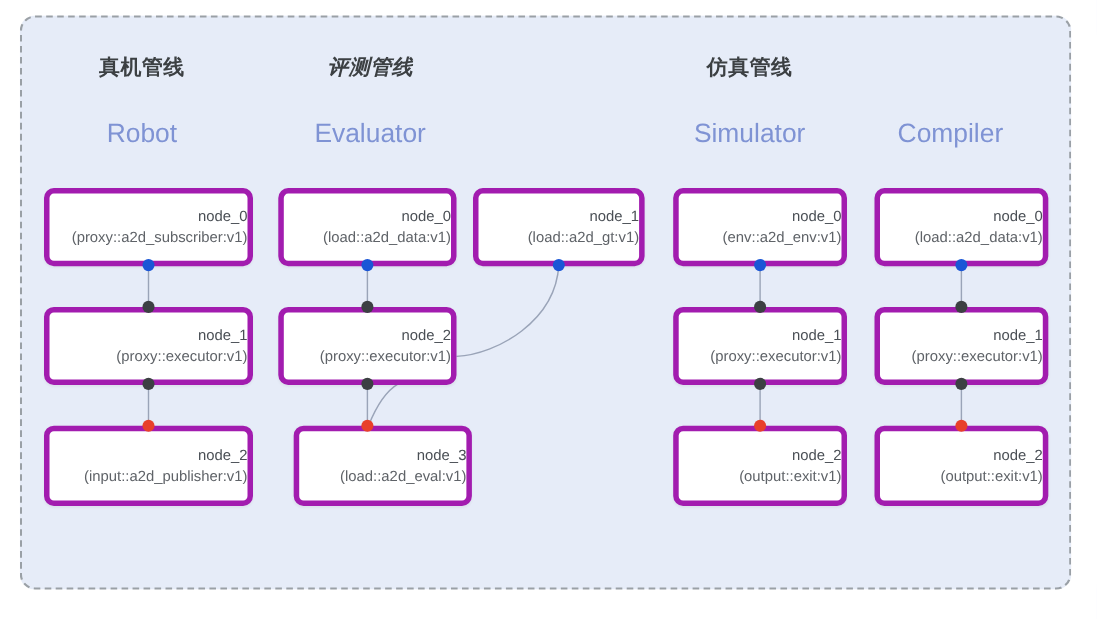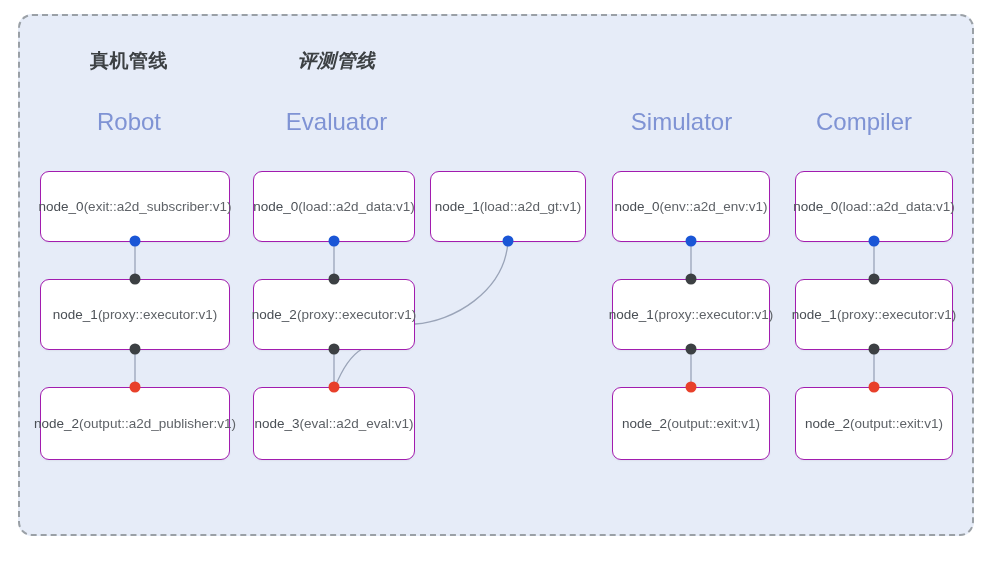--- a/index.html
+++ b/index.html
@@ -56,25 +56,25 @@
     text-align: center;
     font-size: 24px;
     color: #7f93d4;
     white-space: nowrap;
   }
   
   .node {
     position: absolute;
     box-sizing: border-box;
     background: #ffffff;
-    border: 1px solid #a21caf;
+    border: 5px solid #a21caf;
     border-radius: 9px;
     display: flex;
-    flex-direction: row;
-    align-items: center;
+    flex-direction: column;
+    align-items: flex-end;
     justify-content: center;
     box-shadow: 0 1px 2px rgba(60,64,67,0.06);
   }
   .node-title {
     font-size: 13.5px;
     color: #4a4f55;
     line-height: 19px;
     white-space: nowrap;
   }
   .node-sub {
@@ -118,20 +118,21 @@
     <div class="col-title">真机管线</div>
     <div class="col-subtitle">Robot</div>
   </div>
 
   <div class="column" style="left:254px; width:335px; height:522px;">
     <div class="col-title" style="left:-85px; width:335px;font-style:italic;">评测管线</div>
     <div class="col-subtitle" style="left:-85px; width:335px;">Evaluator</div>
   </div>
 
   <div class="column" style="left:589px; width:185px; height:522px;">
+    <div class="col-title">仿真管线</div>
     <div class="col-subtitle">Simulator</div>
   </div>
 
   <div class="column" style="left:774px; width:180px; height:522px;">
     <div class="col-subtitle">Compiler</div>
   </div>
 
   <svg id="edges">
 
     <line class="edge-line" x1="135" y1="241" x2="135" y2="279"></line>
@@ -144,46 +145,46 @@
 
     <line class="edge-line" x1="691" y1="241" x2="691" y2="279"></line>
     <line class="edge-line" x1="691" y1="349" x2="691" y2="387"></line>
 
     <line class="edge-line" x1="874" y1="241" x2="874" y2="279"></line>
     <line class="edge-line" x1="874" y1="349" x2="874" y2="387"></line>
   </svg>
 
   <div class="node" style="left:40px; top:171px; width:190px; height:71px;">
     <div class="node-title">node_0</div>
-    <div class="node-sub">(exit::a2d_subscriber:v1)</div>
+    <div class="node-sub">(proxy::a2d_subscriber:v1)</div>
   </div>
   <div class="node" style="left:40px; top:279px; width:190px; height:71px;">
     <div class="node-title">node_1</div>
     <div class="node-sub">(proxy::executor:v1)</div>
   </div>
   <div class="node" style="left:40px; top:387px; width:190px; height:73px;">
     <div class="node-title">node_2</div>
-    <div class="node-sub">(output::a2d_publisher:v1)</div>
+    <div class="node-sub">(input::a2d_publisher:v1)</div>
   </div>
 
   <div class="node" style="left:253px; top:171px; width:162px; height:71px;">
     <div class="node-title">node_0</div>
     <div class="node-sub">(load::a2d_data:v1)</div>
   </div>
   <div class="node" style="left:430px; top:171px; width:156px; height:71px;">
     <div class="node-title">node_1</div>
     <div class="node-sub">(load::a2d_gt:v1)</div>
   </div>
   <div class="node" style="left:253px; top:279px; width:162px; height:71px;">
     <div class="node-title">node_2</div>
     <div class="node-sub">(proxy::executor:v1)</div>
   </div>
-  <div class="node" style="left:253px; top:387px; width:162px; height:73px;">
+  <div class="node" style="left:267px; top:387px; width:162px; height:73px;">
     <div class="node-title">node_3</div>
-    <div class="node-sub">(eval::a2d_eval:v1)</div>
+    <div class="node-sub">(load::a2d_eval:v1)</div>
   </div>
 
   <div class="node" style="left:612px; top:171px; width:158px; height:71px;">
     <div class="node-title">node_0</div>
     <div class="node-sub">(env::a2d_env:v1)</div>
   </div>
   <div class="node" style="left:612px; top:279px; width:158px; height:71px;">
     <div class="node-title">node_1</div>
     <div class="node-sub">(proxy::executor:v1)</div>
   </div>

